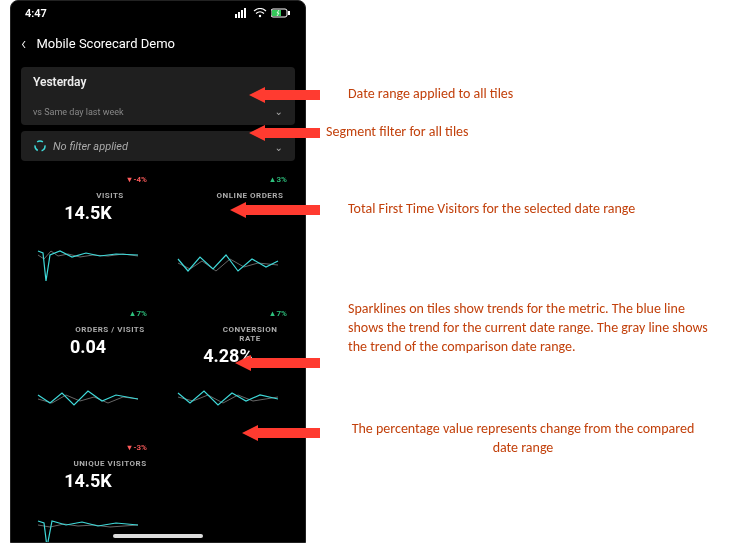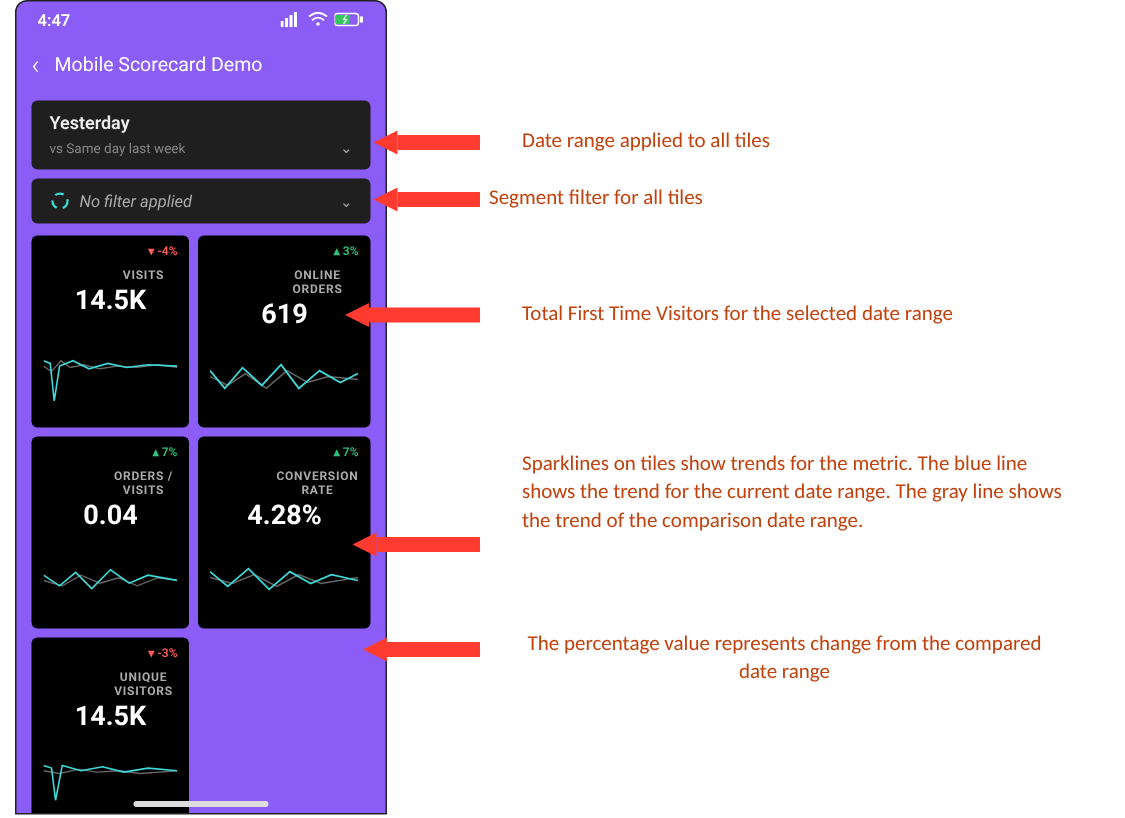--- a/index.html
+++ b/index.html
@@ -8,23 +8,23 @@
       background: #fff;
       width: 750px;
       height: 545px;
       position: relative;
       overflow: hidden;
     }
     .phone {
       position: absolute;
       left: 10px;
       top: 0;
-      width: 248px;
+      width: 296px;
       height: 543px;
-      background: #8b5cf6;
+      background: #000000;
       border-radius: 8px 8px 0 0;
       color: #fff;
       overflow: hidden;
       border: 1px solid #222;
     }
     .status-bar {
       height: 24px;
       display: flex;
       justify-content: space-between;
       align-items: center;
@@ -49,21 +49,21 @@
       border-radius: 4px;
       padding: 8px 12px;
       display: flex;
       justify-content: space-between;
       align-items: flex-end;
       position: relative;
       cursor: pointer;
     }
     .selector .chev { color: #aaa; font-size: 10px; }
     .date-primary { font-size: 12px; font-weight: 600; color: #eee; }
-    .date-compare { font-size: 9px; color: #888; margin-top: 6px; }
+    .date-compare { font-size: 9px; color: #888; margin-top: 18px; }
     .segment-row {
       display: flex;
       align-items: center;
       gap: 6px;
     }
     .segment-icon {
       width: 14px; height: 14px;
       display: flex; align-items: center; justify-content: center;
     }
     .segment-text { font-size: 11px; color: #aaa; font-style: italic; }
@@ -214,21 +214,20 @@
             <path class="line-compare" d="M0 14 L6 18 L13 10 L20 15 L30 13 L42 16 L55 14 L70 15 L85 13 L100 15"></path>
             <path class="line-current" d="M0 10 L5 12 L8 40 L12 14 L22 10 L34 16 L48 12 L62 15 L78 13 L100 14"></path>
           </svg>
       </div>
     </div>
 
 
     <div class="tile">
       <span class="tile-delta delta-up"><span>▴ </span><span>3%</span></span>
       <div class="tile-label">ONLINE ORDERS</div>
-      <div class="tile-value">619</div>
       <div class="spark">
         <svg viewBox="0 0 100 48">
             <path class="line-compare" d="M0 22 L12 28 L24 20 L38 30 L52 18 L66 26 L80 22 L100 24"></path>
             <path class="line-current" d="M0 18 L10 30 L22 16 L35 28 L48 14 L60 30 L74 18 L88 26 L100 20"></path>
           </svg>
       </div>
     </div>
 
     <div class="tile">
       <span class="tile-delta delta-up"><span>▴ </span><span>7%</span></span>

